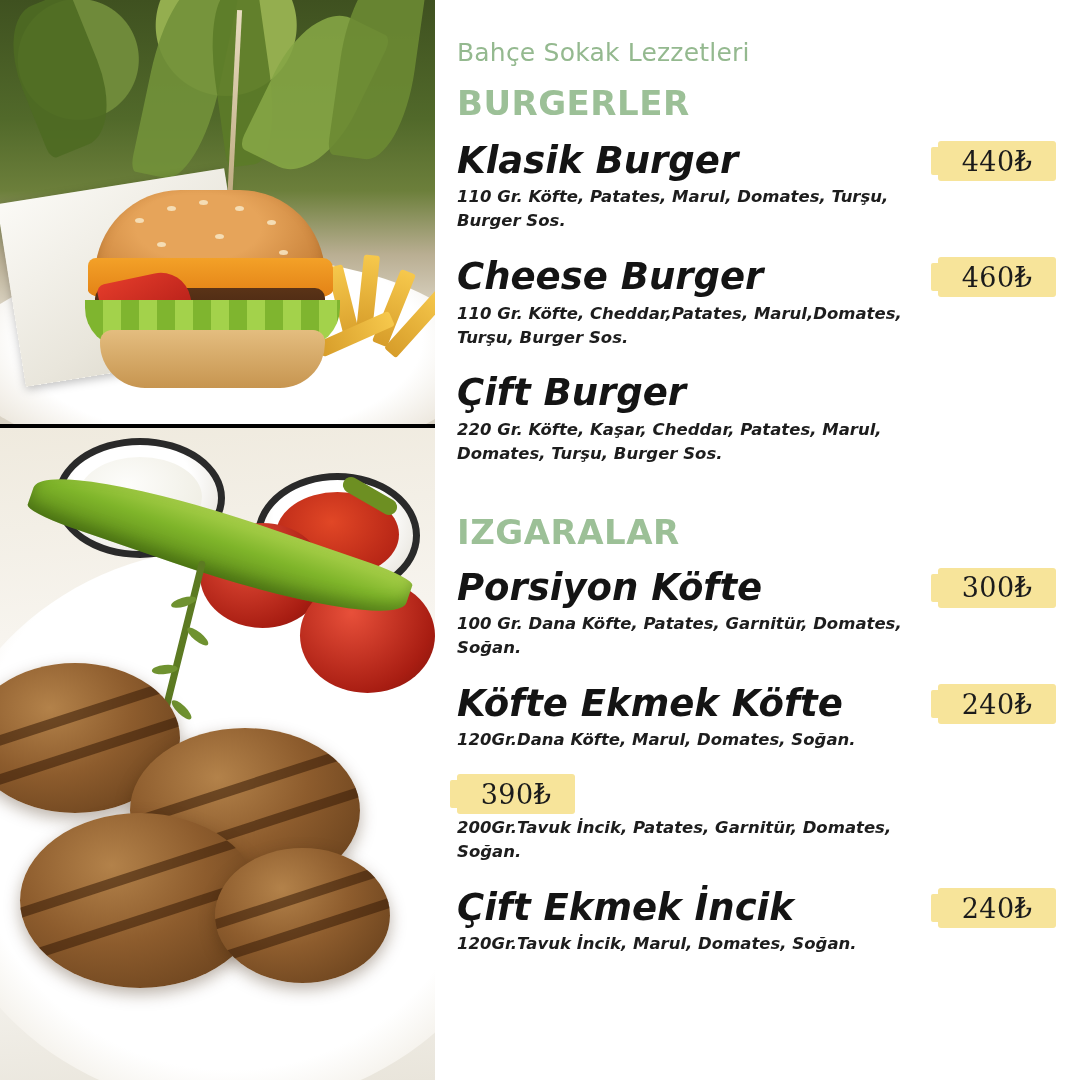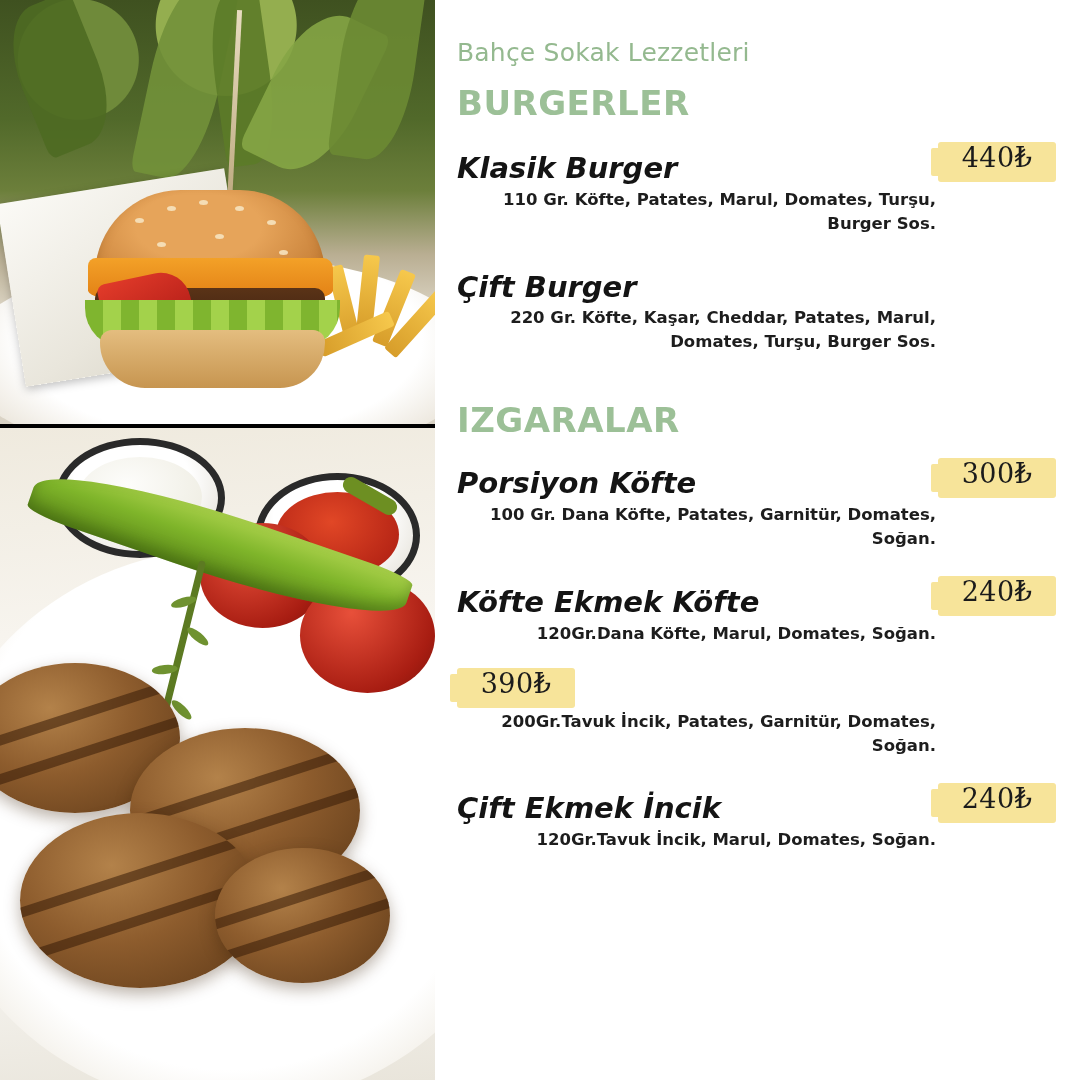--- a/index.html
+++ b/index.html
@@ -217,30 +217,29 @@
   .item { position: relative; }
   .item-head {
     display: flex;
     align-items: center;
     justify-content: space-between;
   }
   .item-name {
     font-family: "DejaVu Sans", sans-serif;
     font-weight: bold;
     font-style: italic;
-    font-size: 29px;
+    font-size: 37px;
     color: #141414;
     line-height: 1.2;
-    margin-top: 12px;
   }
   .price-wrap {
     position: relative;
     flex: 0 0 auto;
     display: flex;
-    align-items: flex-start;
+    align-items: center;
     justify-content: center;
     min-width: 118px;
     height: 40px;
     background: #f7e49a;
     border-radius: 3px;
   }
   .price-wrap:before {
     content: "";
     position: absolute;
     left: -7px;
@@ -252,26 +251,26 @@
   }
   .price {
     font-family: "DejaVu Serif", serif;
     font-size: 27px;
     color: #1b1b1b;
     letter-spacing: .5px;
   }
   .item-desc {
     font-family: "DejaVu Sans", sans-serif;
     font-weight: bold;
+    font-style: italic;
     font-size: 16.5px;
     color: #1d1d1d;
     line-height: 1.45;
     margin-top: 2px;
     padding-right: 120px;
-    text-align: right;
   }
   .item + .item { margin-top: 14px; }
   .item.gap-lg + .item { margin-top: 22px; }
 </style>
 </head>
 <body>
 
 <div class="page">
 
   <div class="photo-col">
@@ -345,20 +344,29 @@
       <div class="item gap-lg">
         <div class="item-head">
           <div class="item-name">Klasik Burger</div>
           <div class="price-wrap">
             <span class="price">440₺</span>
           </div>
         </div>
         <div class="item-desc">110 Gr. Köfte, Patates, Marul, Domates, Turşu, Burger Sos.</div>
       </div>
 
+      <div class="item gap-lg">
+        <div class="item-head">
+          <div class="item-name">Cheese Burger</div>
+          <div class="price-wrap">
+            <span class="price">460₺</span>
+          </div>
+        </div>
+        <div class="item-desc">110 Gr. Köfte, Cheddar,Patates, Marul,Domates, Turşu, Burger Sos.</div>
+      </div>
 
       <div class="item">
         <div class="item-head">
           <div class="item-name">Çift Burger</div>
         </div>
         <div class="item-desc">220 Gr. Köfte, Kaşar, Cheddar, Patates, Marul, Domates, Turşu, Burger Sos.</div>
       </div>
     </div>
 
     <div class="section">

